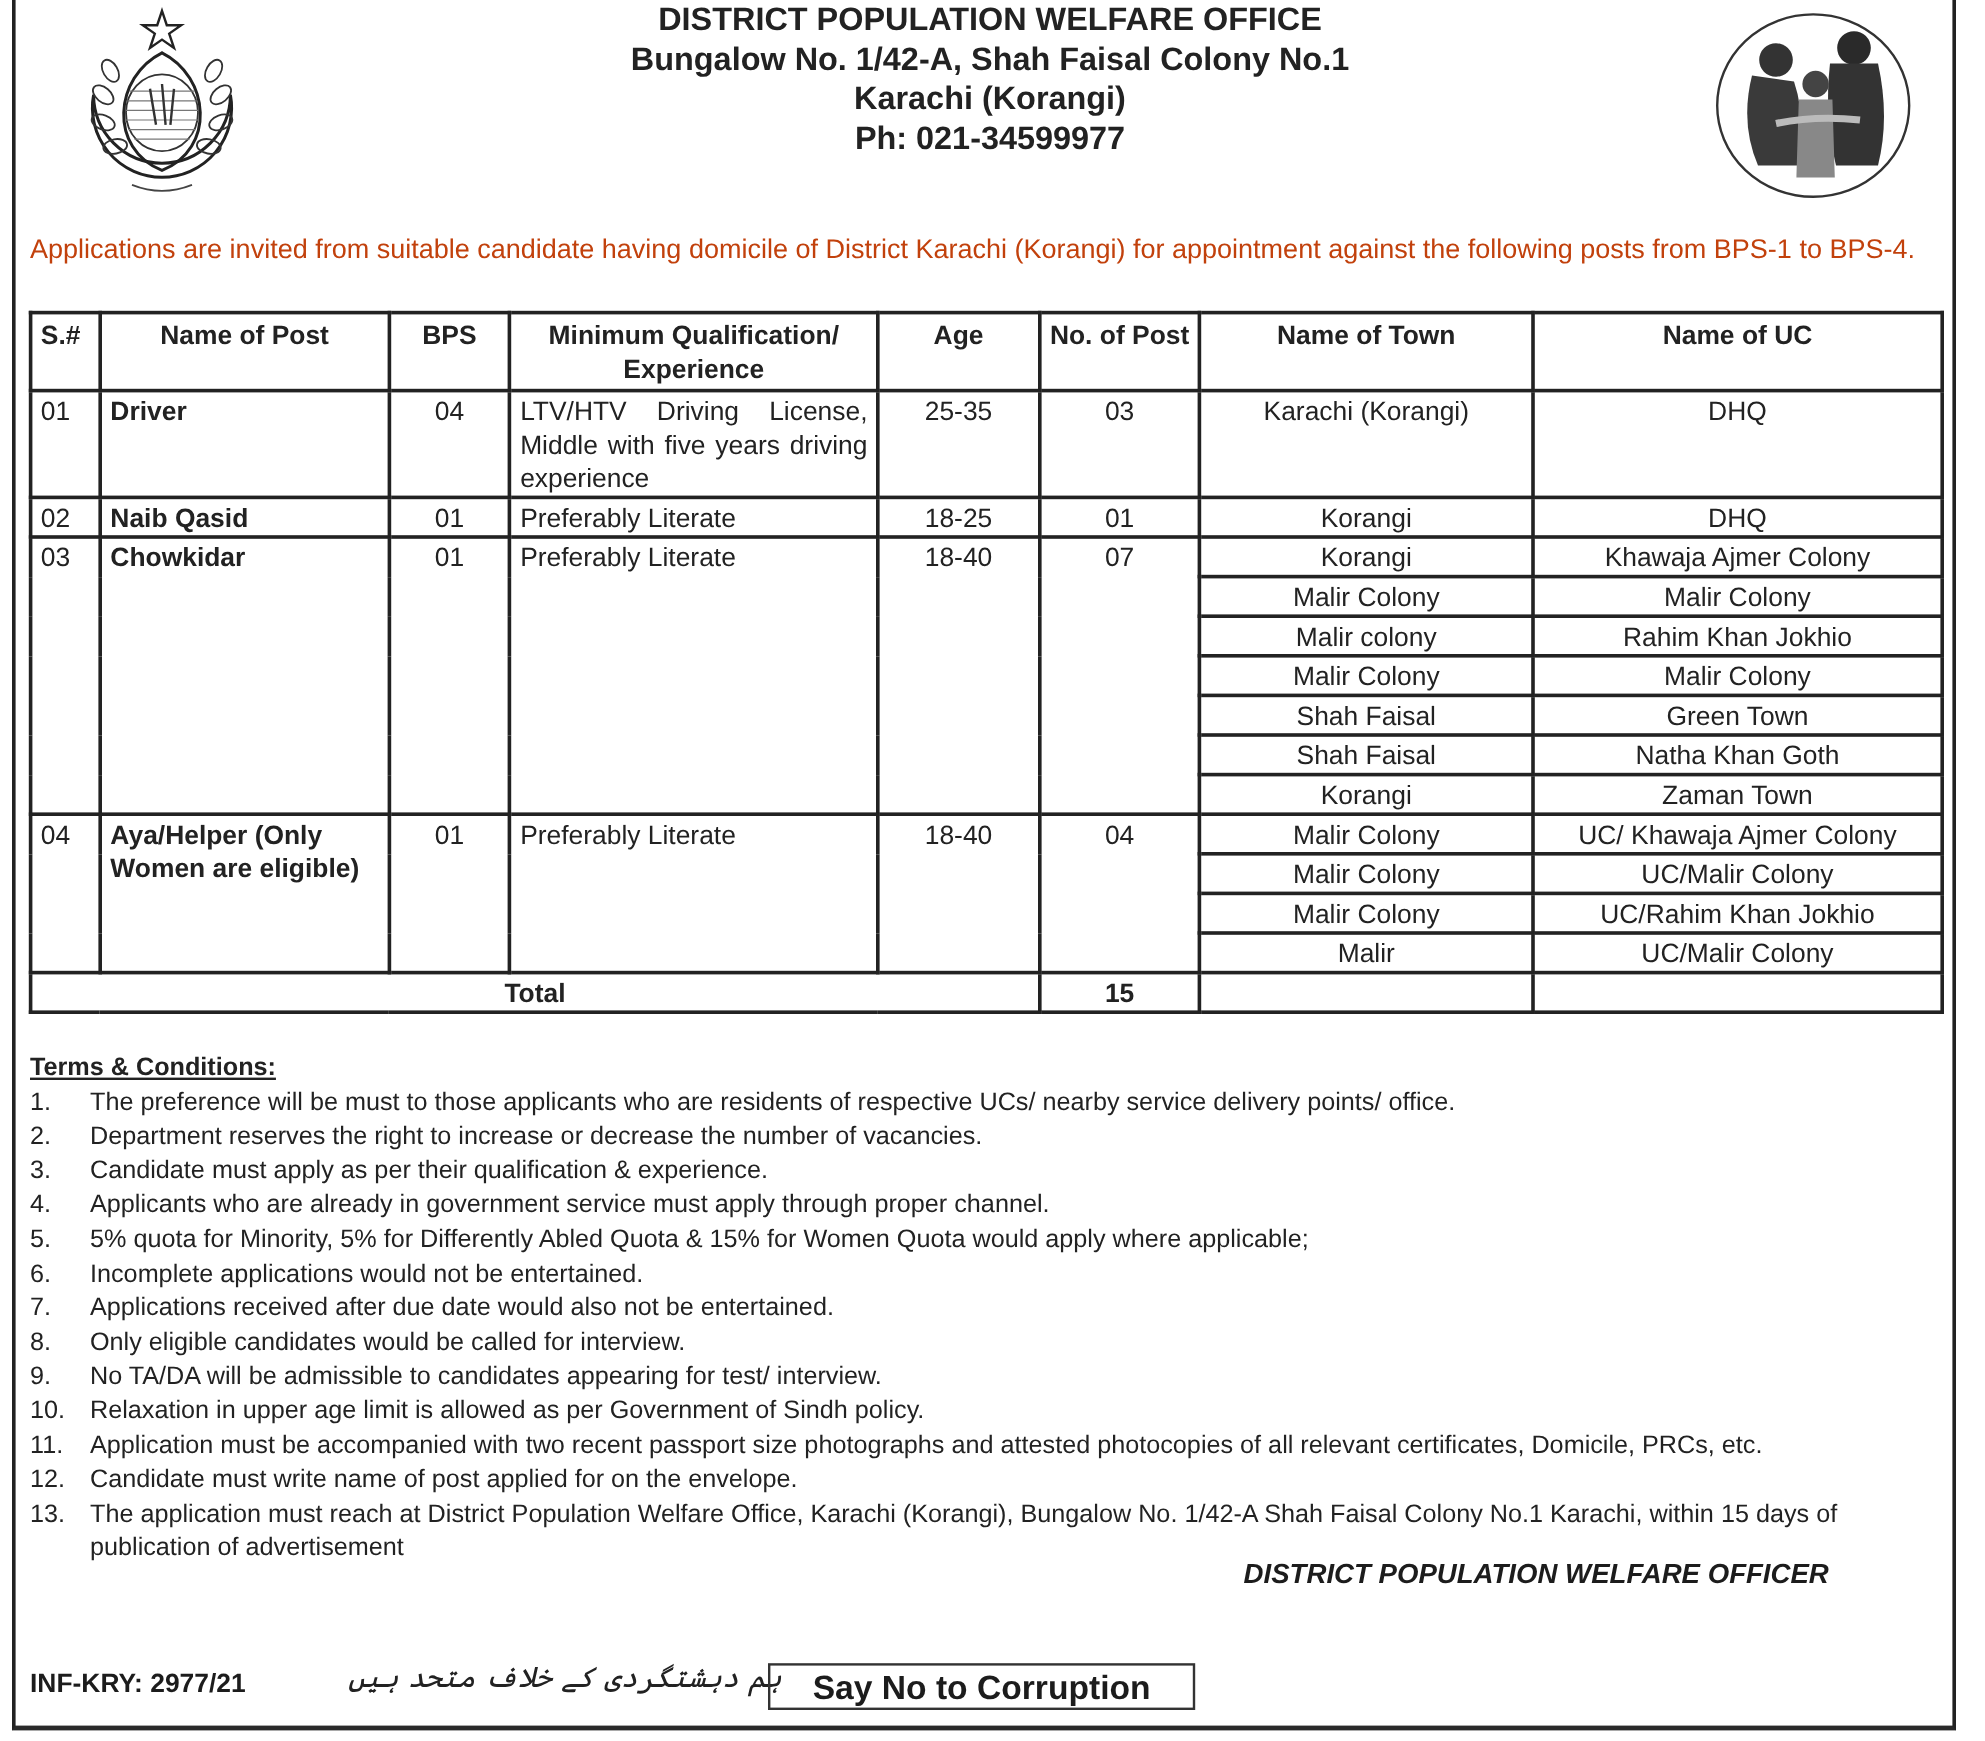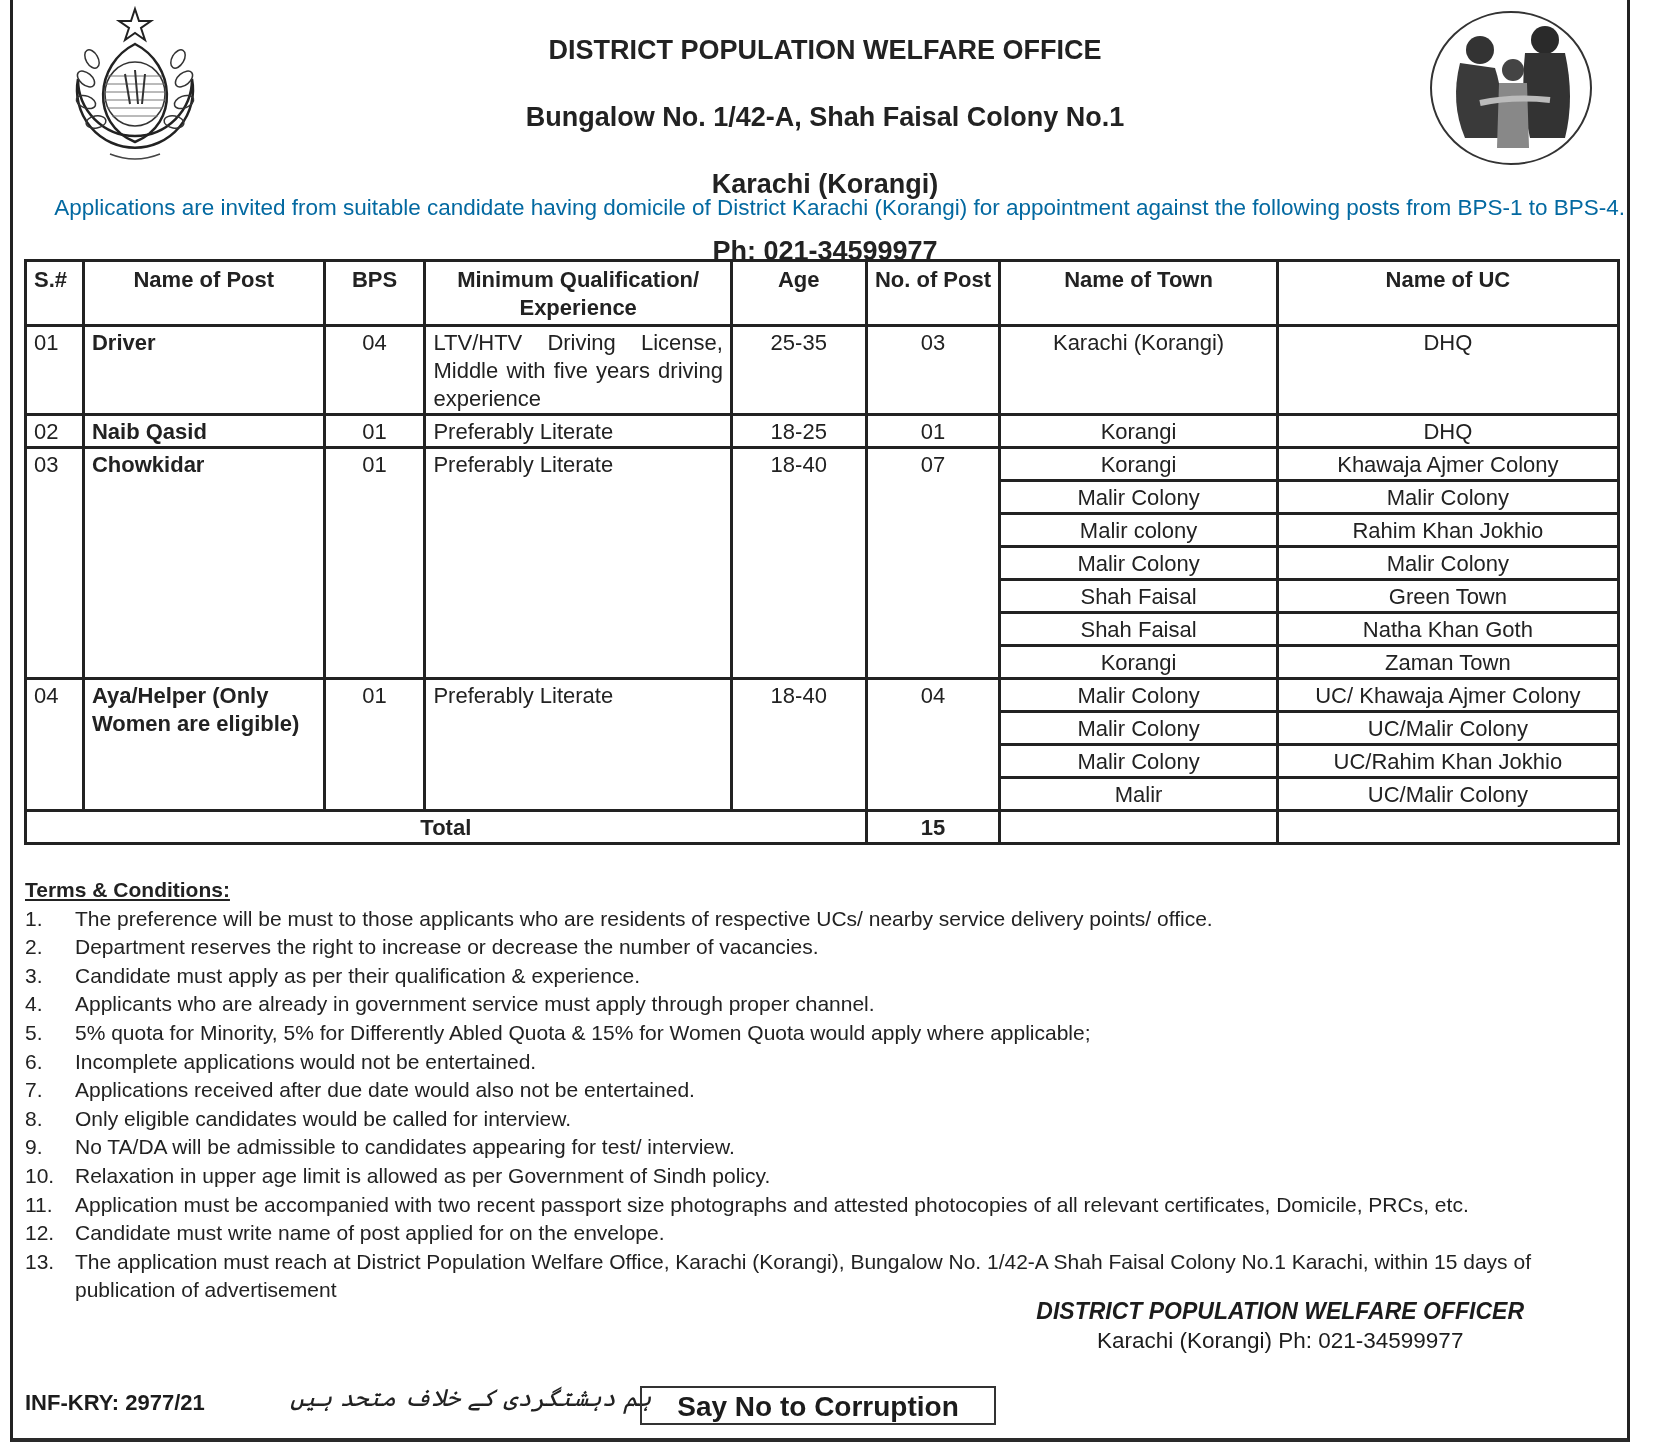--- a/index.html
+++ b/index.html
@@ -5,23 +5,23 @@
   html, body { margin: 0; padding: 0; background: #ffffff; }
   body { width: 1654px; height: 1451px; position: relative; overflow: hidden;
          font-family: "Liberation Sans", "DejaVu Sans", sans-serif; color: #1c1c1c; }
   .frame { position: absolute; left: 10px; top: -4px; width: 1620px; height: 1446px;
            border: 3px solid #222; border-top: none; box-sizing: border-box;
            border-bottom: 4px solid #2a2a2a; }
   .logo-left { position: absolute; left: 50px; top: 4px; width: 170px; height: 180px; }
   .logo-right { position: absolute; left: 1425px; top: 8px; width: 172px; height: 160px; }
   .header { position: absolute; left: 420px; top: 0; width: 810px; text-align: center;
             font-weight: bold; line-height: 33px; font-size: 27px; color: #222; }
-  .header div { white-space: nowrap; margin-top: 34px; }
+  .header div { white-space: nowrap; }
   .intro { position: absolute; left: 25px; top: 194px; width: 1600px; font-size: 22.5px;
-           line-height: 28px; color: #0369a1; text-align: right; }
+           line-height: 28px; color: #c2410c; }
   table.posts { position: absolute; left: 24px; top: 259px; width: 1596px;
                 border-collapse: collapse; font-size: 22px; color: #222; }
   table.posts td, table.posts th { border: 3px solid #222; padding: 2px 7px 0 7px;
                 vertical-align: top; line-height: 28px; }
   table.posts th { font-weight: bold; text-align: center; height: 58px; padding-top: 4px; }
   .c { text-align: center; }
   .b { font-weight: bold; }
   .just { text-align: justify; text-align-last: left; }
   .subrow td { height: 28px; padding-top: 2px; }
   .terms { position: absolute; left: 25px; top: 876px; width: 1600px; font-size: 21px;
@@ -259,18 +259,17 @@
       <span class="txt">Candidate must write name of post applied for on the envelope.</span>
     </div>
   <div class="term">
       <span class="num">13.</span>
       <span class="txt">The application must reach at District Population Welfare Office, Karachi (Korangi), Bungalow No. 1/42-A Shah Faisal Colony No.1 Karachi, within 15 days of publication of advertisement</span>
     </div>
 </div>
 
 <div class="signoff">
   <div class="officer">DISTRICT POPULATION WELFARE OFFICER</div>
-  <div>Karachi (Korangi) Ph: 021-34599977</div>
 </div>
 
 <div class="inf">INF-KRY: 2977/21</div>
 <div class="urdu">ہم دہشتگردی کے خلاف متحد ہیں</div>
 <div class="corruption">Say No to Corruption</div>
 
 </body></html>

